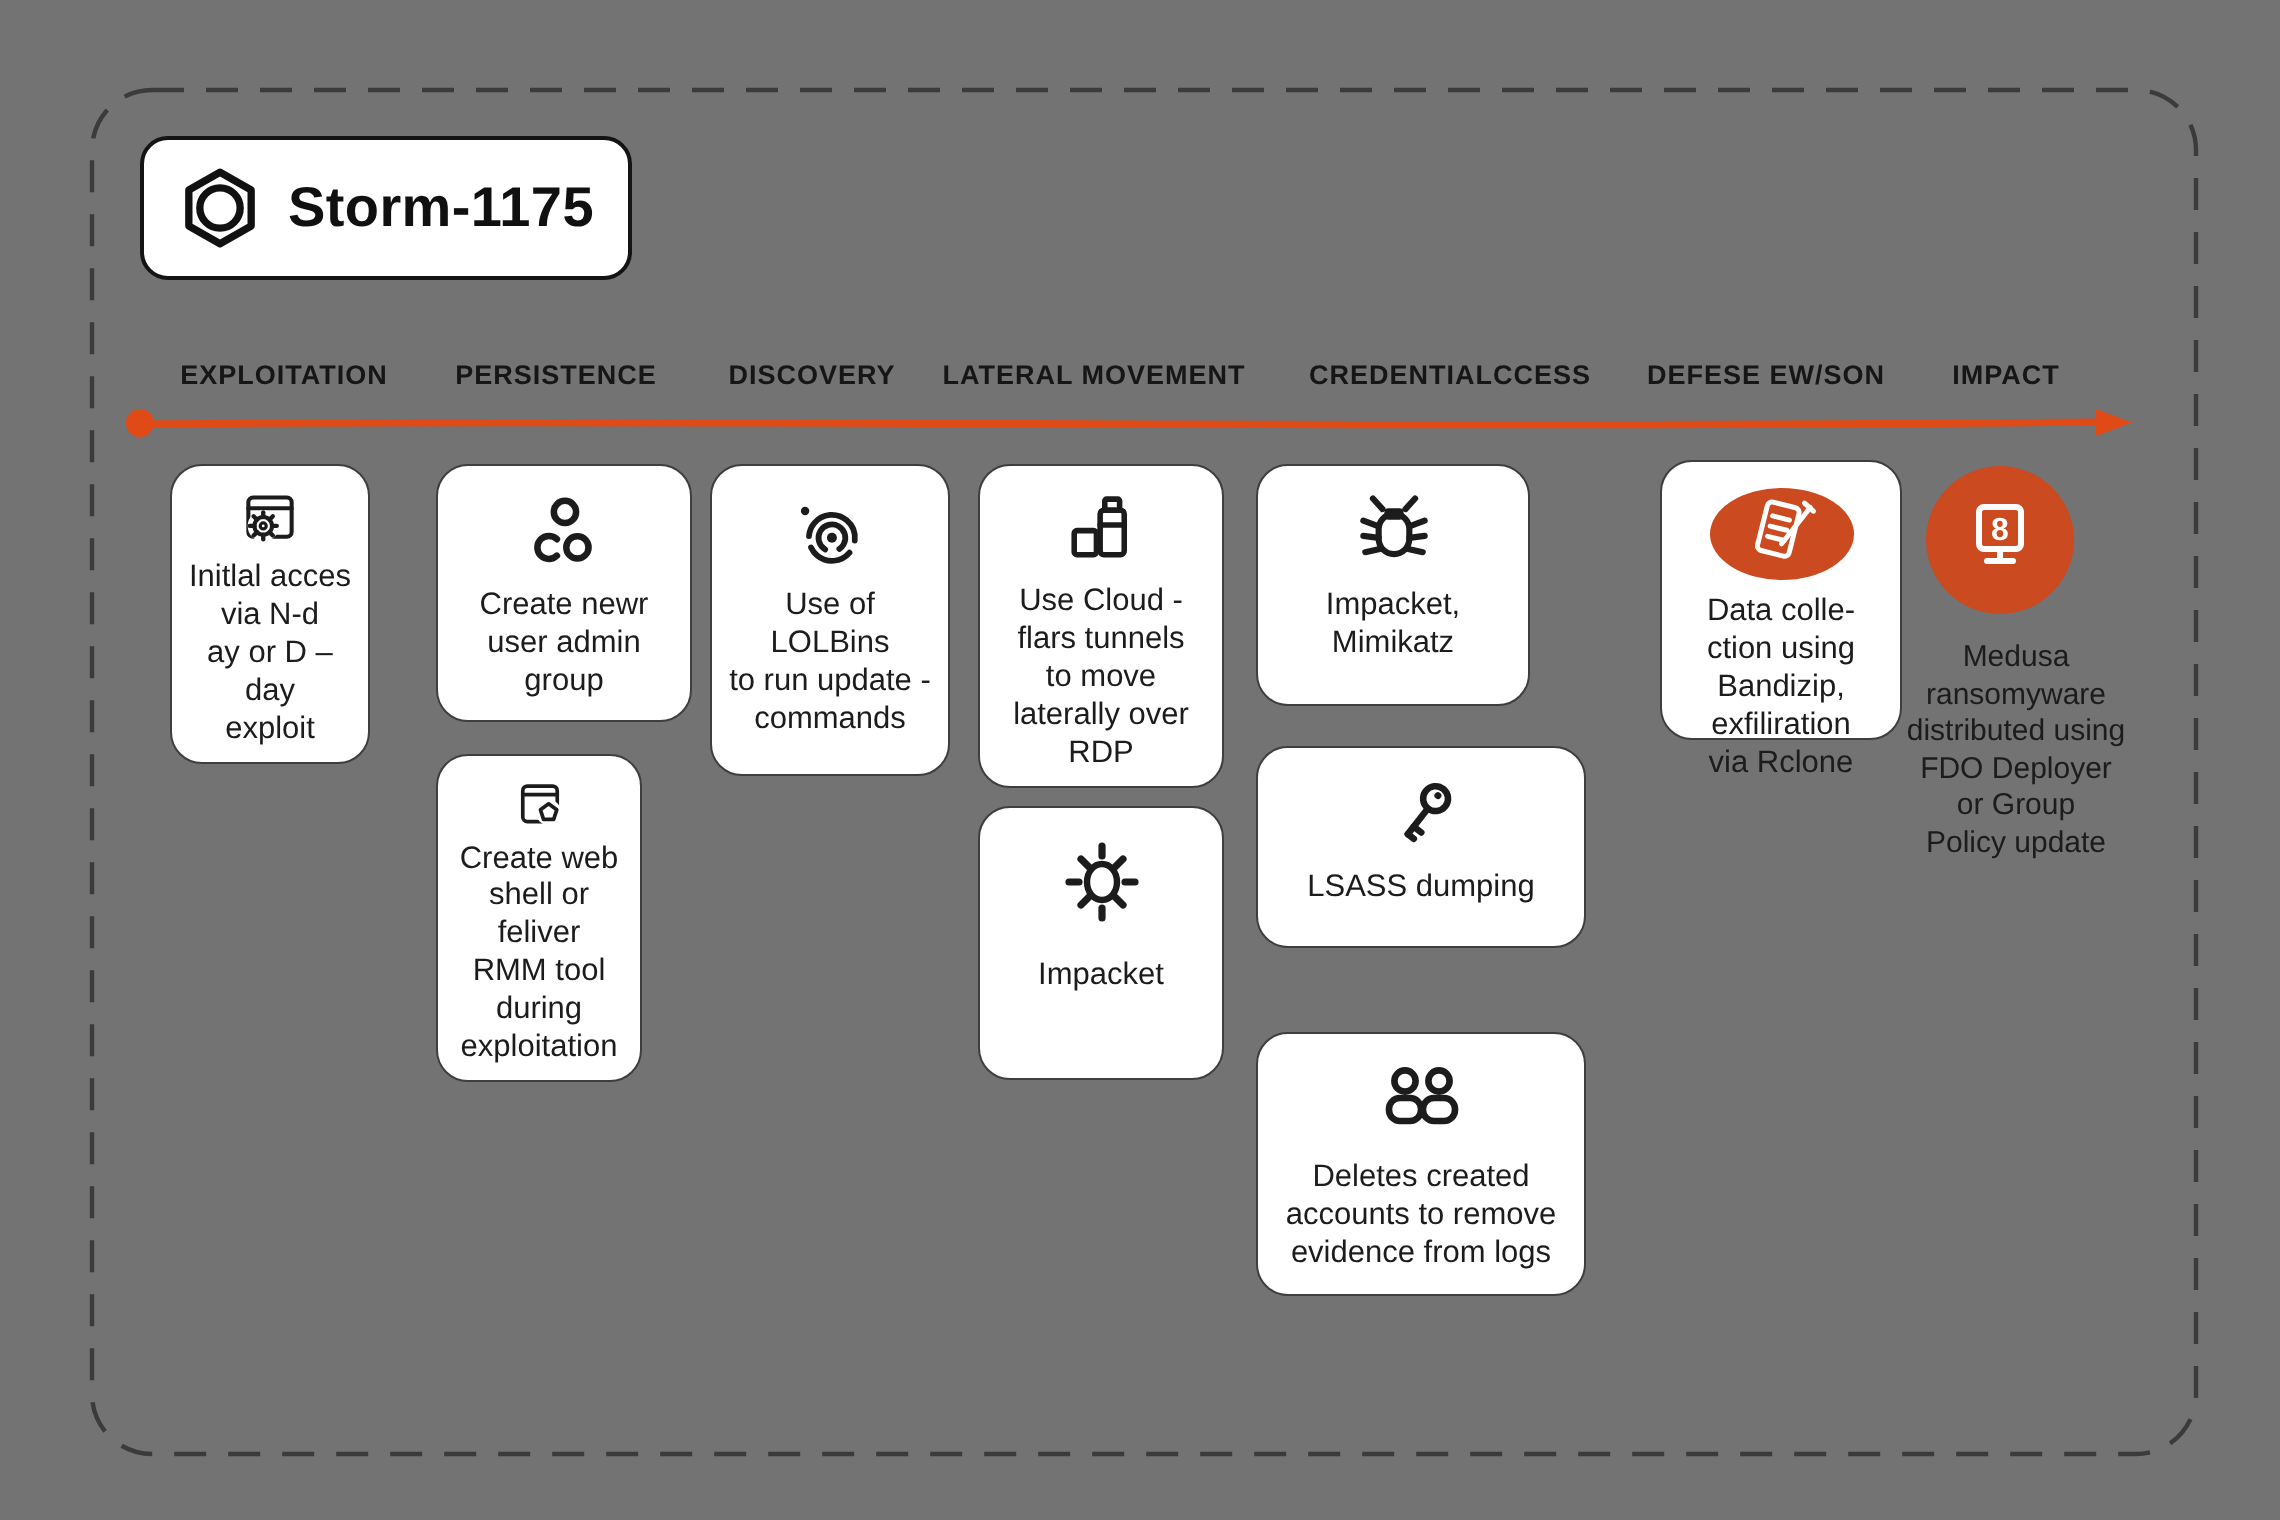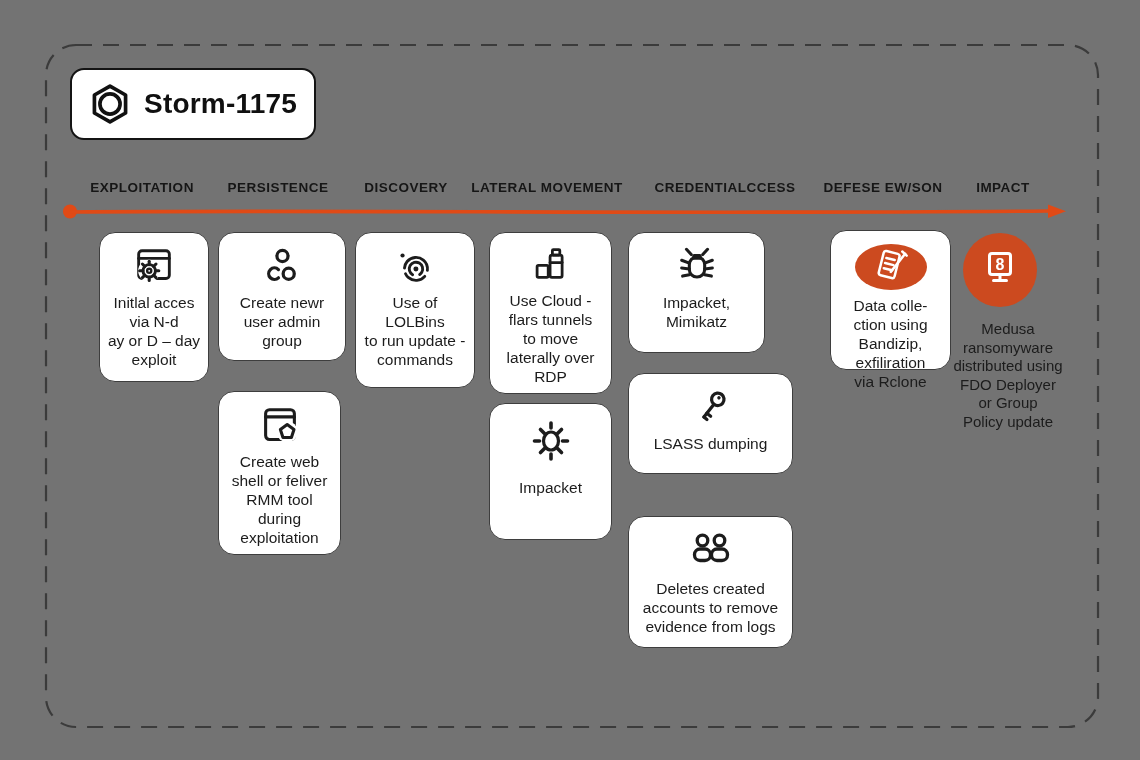--- a/index.html
+++ b/index.html
@@ -47,21 +47,21 @@
   <div class="stage-label" style="left:725px">CREDENTIALCCESS</div>
   <div class="stage-label" style="left:883px">DEFESE EW/SON</div>
   <div class="stage-label" style="left:1003px">IMPACT</div>
 
   <svg class="timeline" width="1035" height="28">
     <circle cx="25" cy="13.5" r="7" style="fill:var(--arrow,#E04A16)"></circle>
     <path d="M 25 14 C 300 11.5, 620 16.5, 1003 13" fill="none" style="stroke:var(--arrow,#E04A16)" stroke-width="3.6"></path>
     <polygon points="1003,6.5 1021,13.2 1003,20" style="fill:var(--arrow,#E04A16)"></polygon>
   </svg>
 
-  <div class="card" style="left:99px;top:232px;width:110px;height:150px">
+  <div class="card" style="left:85px;top:232px;width:100px;height:150px">
     <svg viewBox="0 0 48 48" width="46" height="46" class="ic" stroke-width="3">
       <rect x="8" y="7" width="32" height="29" rx="3.5"></rect>
       <line x1="8" y1="15" x2="40" y2="15"></line>
       <circle cx="19" cy="28" r="11.5" fill="#fff" stroke="none"></circle>
       <g stroke-width="3.2">
         <line x1="25.5" y1="28" x2="29" y2="28"></line>
           <line x1="23.6" y1="32.6" x2="26.1" y2="35.1"></line>
         <line x1="19" y1="34.5" x2="19" y2="38"></line>
           <line x1="14.4" y1="32.6" x2="11.9" y2="35.1"></line>
         <line x1="12.5" y1="28" x2="9" y2="28"></line>
@@ -82,21 +82,21 @@
     <svg viewBox="0 0 48 48" width="46" height="46" class="ic" stroke-width="3.4">
       <circle cx="24.5" cy="12.5" r="5.8"></circle>
       <path d="M20.3 26.7 A6 6 0 1 0 20.3 35.3"></path>
       <circle cx="31" cy="31" r="5.8"></circle>
     </svg>
     <div class="txt">Create newr
 user admin
 group</div>
   </div>
 
-  <div class="card" style="left:218px;top:391px;width:123px;height:164px">
+  <div class="card" style="left:218px;top:377px;width:103px;height:164px">
     <svg viewBox="0 0 48 48" width="46" height="46" class="ic" stroke-width="3.2">
       <rect x="9" y="7" width="30" height="31" rx="4"></rect>
       <line x1="9" y1="14.5" x2="39" y2="14.5"></line>
       <circle cx="31.5" cy="30" r="11" fill="#fff" stroke="none"></circle>
       <polygon points="31.5,22.5 38.6,27.7 35.9,36 27.1,36 24.4,27.7" fill="#fff"></polygon>
     </svg>
     <div class="txt">Create web
 shell or feliver
 RMM tool
 during

